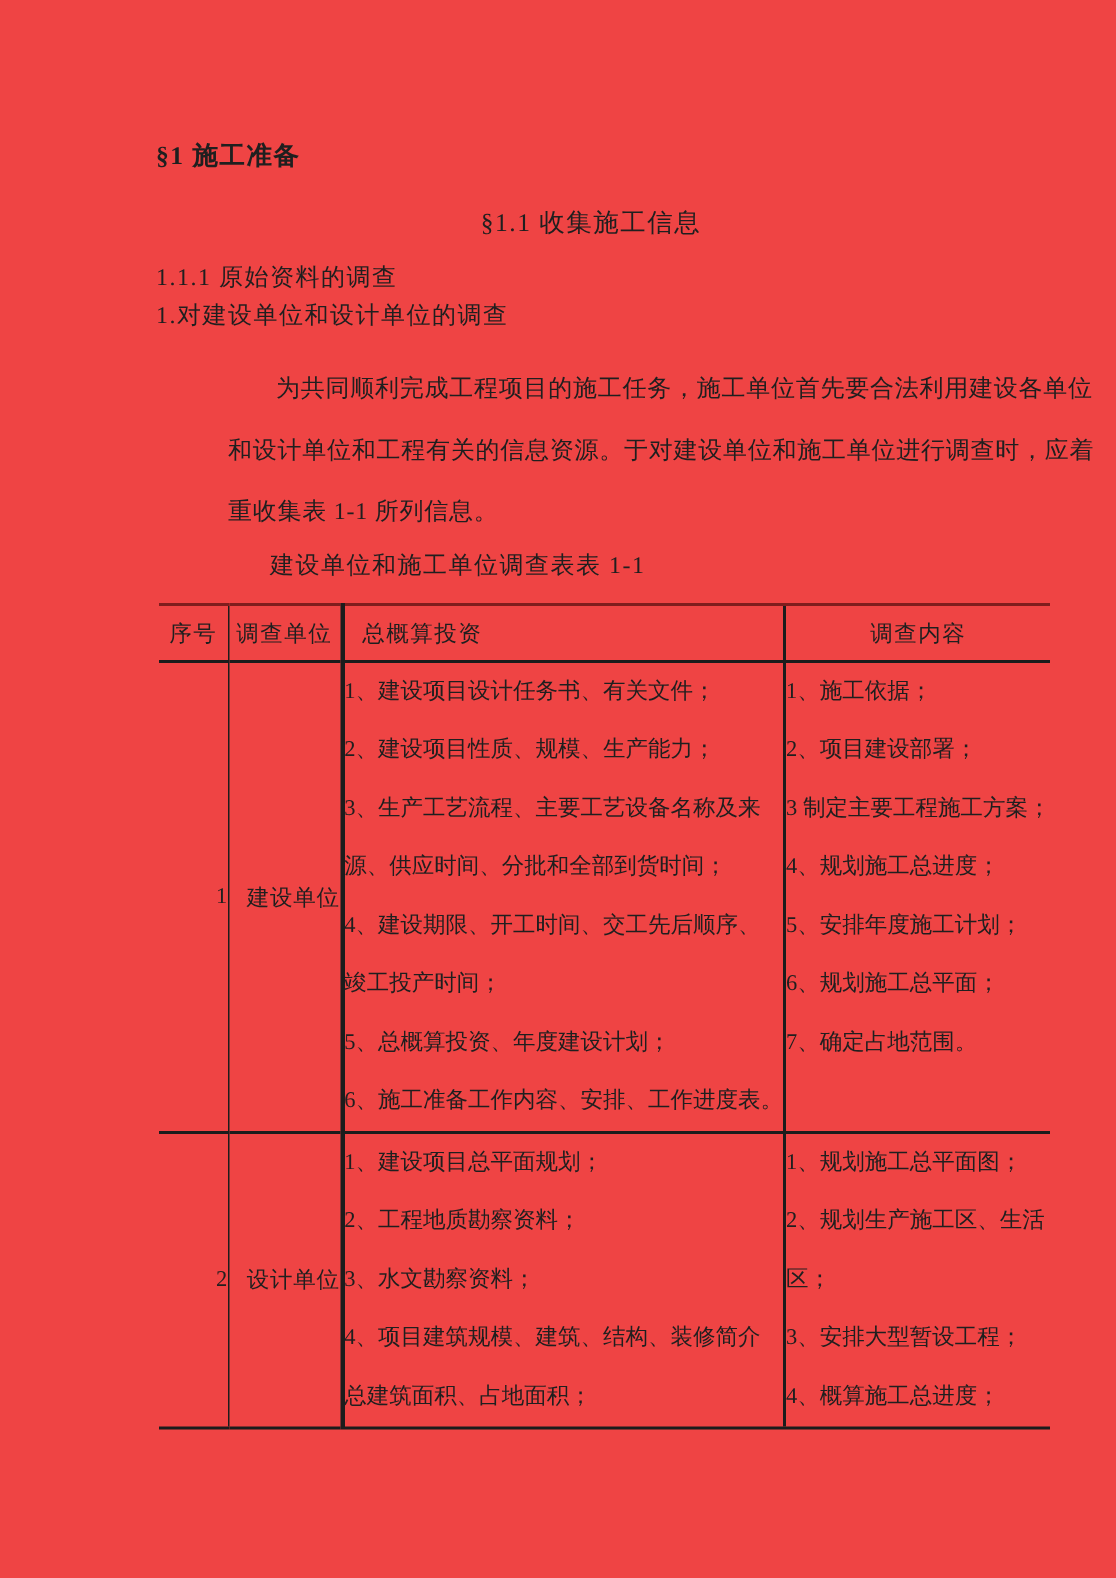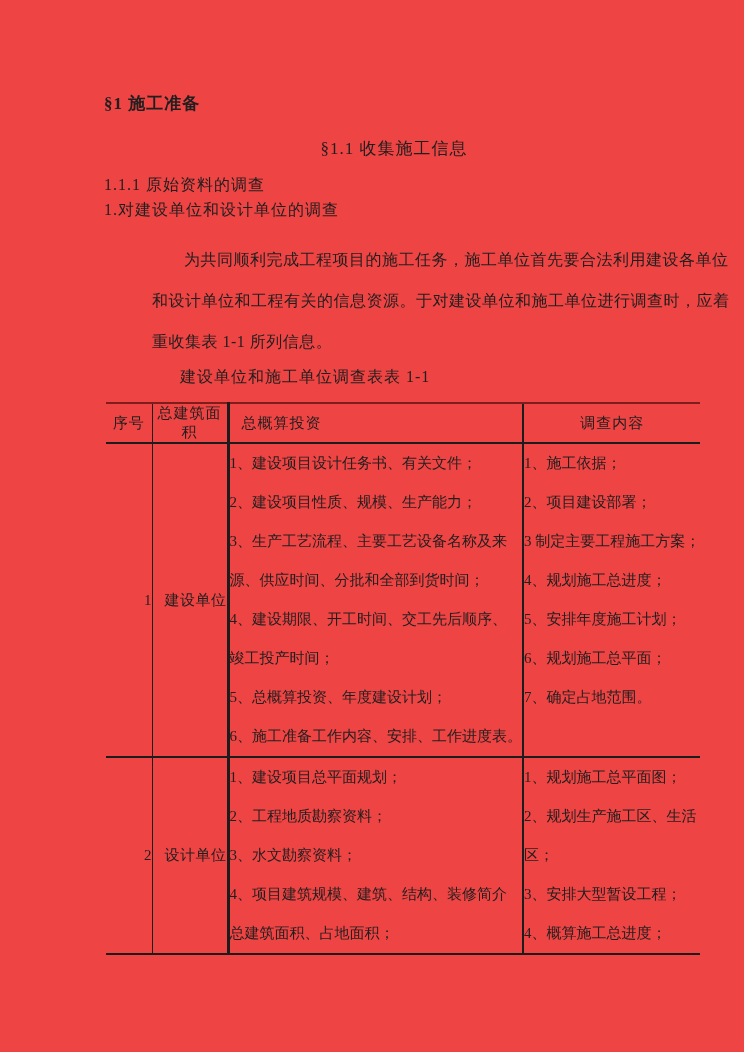--- a/index.html
+++ b/index.html
@@ -109,21 +109,21 @@
   <table class="survey">
     <colgroup>
       <col style="width:46px">
       <col style="width:76px">
       <col style="width:272px">
       <col style="width:170px">
     </colgroup>
     <tbody>
       <tr class="thead">
         <td class="c1">序号</td>
-        <td class="c2">总建筑面积</td>
+        <td class="c2">调查单位</td>
         <td class="c3">总概算投资</td>
         <td class="c4">调查内容</td>
       </tr>
       <tr class="r1">
         <td class="c1 num">1</td>
         <td class="c2 unit">建设单位</td>
         <td class="c3 lines">1、建设项目设计任务书、有关文件；
 2、建设项目性质、规模、生产能力；
 3、生产工艺流程、主要工艺设备名称及来
 源、供应时间、分批和全部到货时间；

